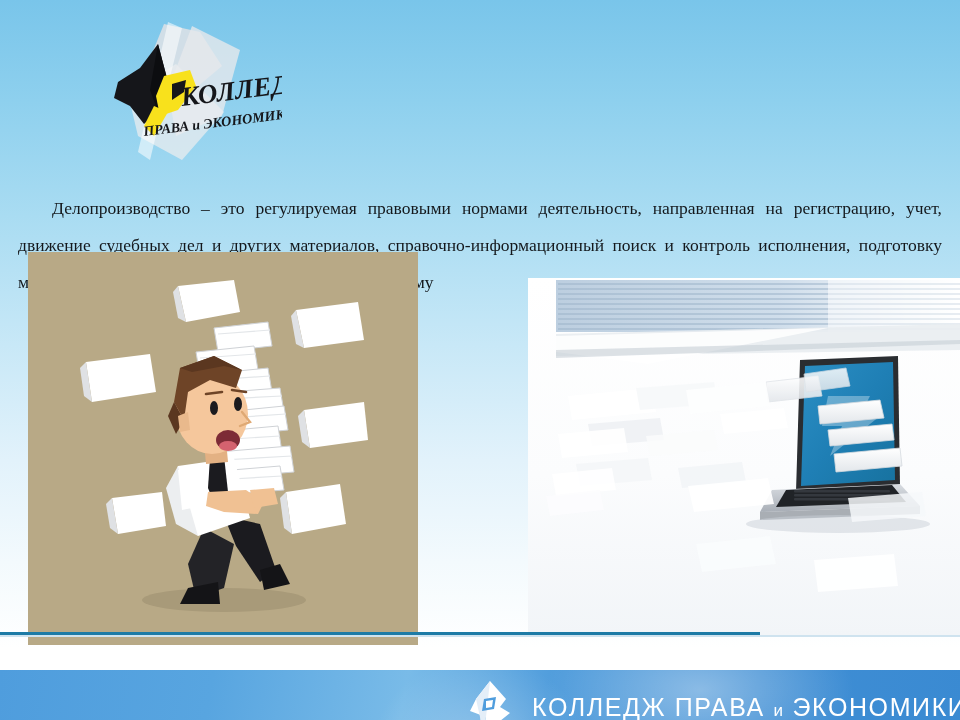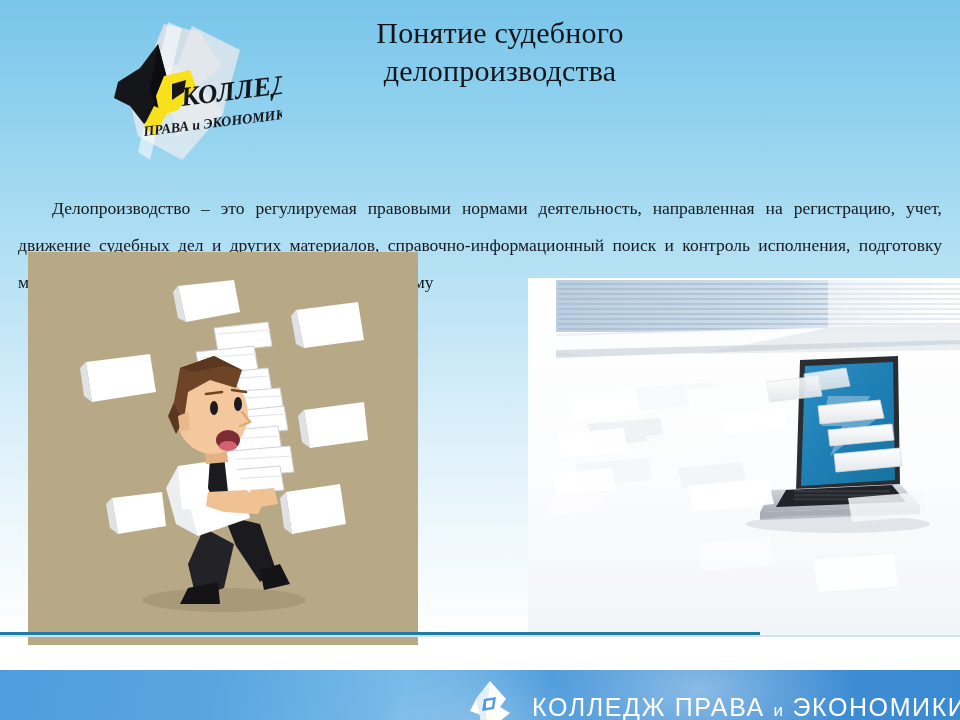--- a/index.html
+++ b/index.html
@@ -179,24 +179,20 @@
         <path d="M100 64 L114 60 L112 72 L100 80 Z" fill="#15161a"></path>
         <path d="M82 86 L96 92 L82 116 L72 106 Z" fill="#f8e11c"></path>
       </g>
 
       <text x="110" y="86" font-family="Liberation Serif, DejaVu Serif, serif" font-size="27" font-weight="bold" font-style="italic" fill="#15161a" transform="rotate(-7 110 86)">КОЛЛЕДЖ</text>
 
       <text x="72" y="116" font-family="Liberation Serif, DejaVu Serif, serif" font-size="14" font-weight="bold" font-style="italic" fill="#15161a" transform="rotate(-7 72 116)">ПРАВА и ЭКОНОМИКИ</text>
     </svg>
   </div>
 
-  <div class="slide-title">
-    <div>Понятие судебного</div>
-    <div>делопроизводства</div>
-  </div>
 
   <p class="body-text">Делопроизводство – это регулируемая правовыми нормами деятельность, направленная на регистрацию, учет, движение судебных дел и других материалов, справочно-информационный поиск и контроль исполнения, подготовку материалов к последующему хранению и использование.</p>
 
   <div class="photo-laptop">
     <svg viewBox="0 0 432 357" xmlns="http://www.w3.org/2000/svg">
       <defs>
         <linearGradient id="pgDesk" x1="0" y1="0" x2="0" y2="1">
           <stop offset="0" stop-color="#ffffff"></stop>
           <stop offset="0.55" stop-color="#fbfcfd"></stop>
           <stop offset="1" stop-color="#f2f5f8"></stop>

